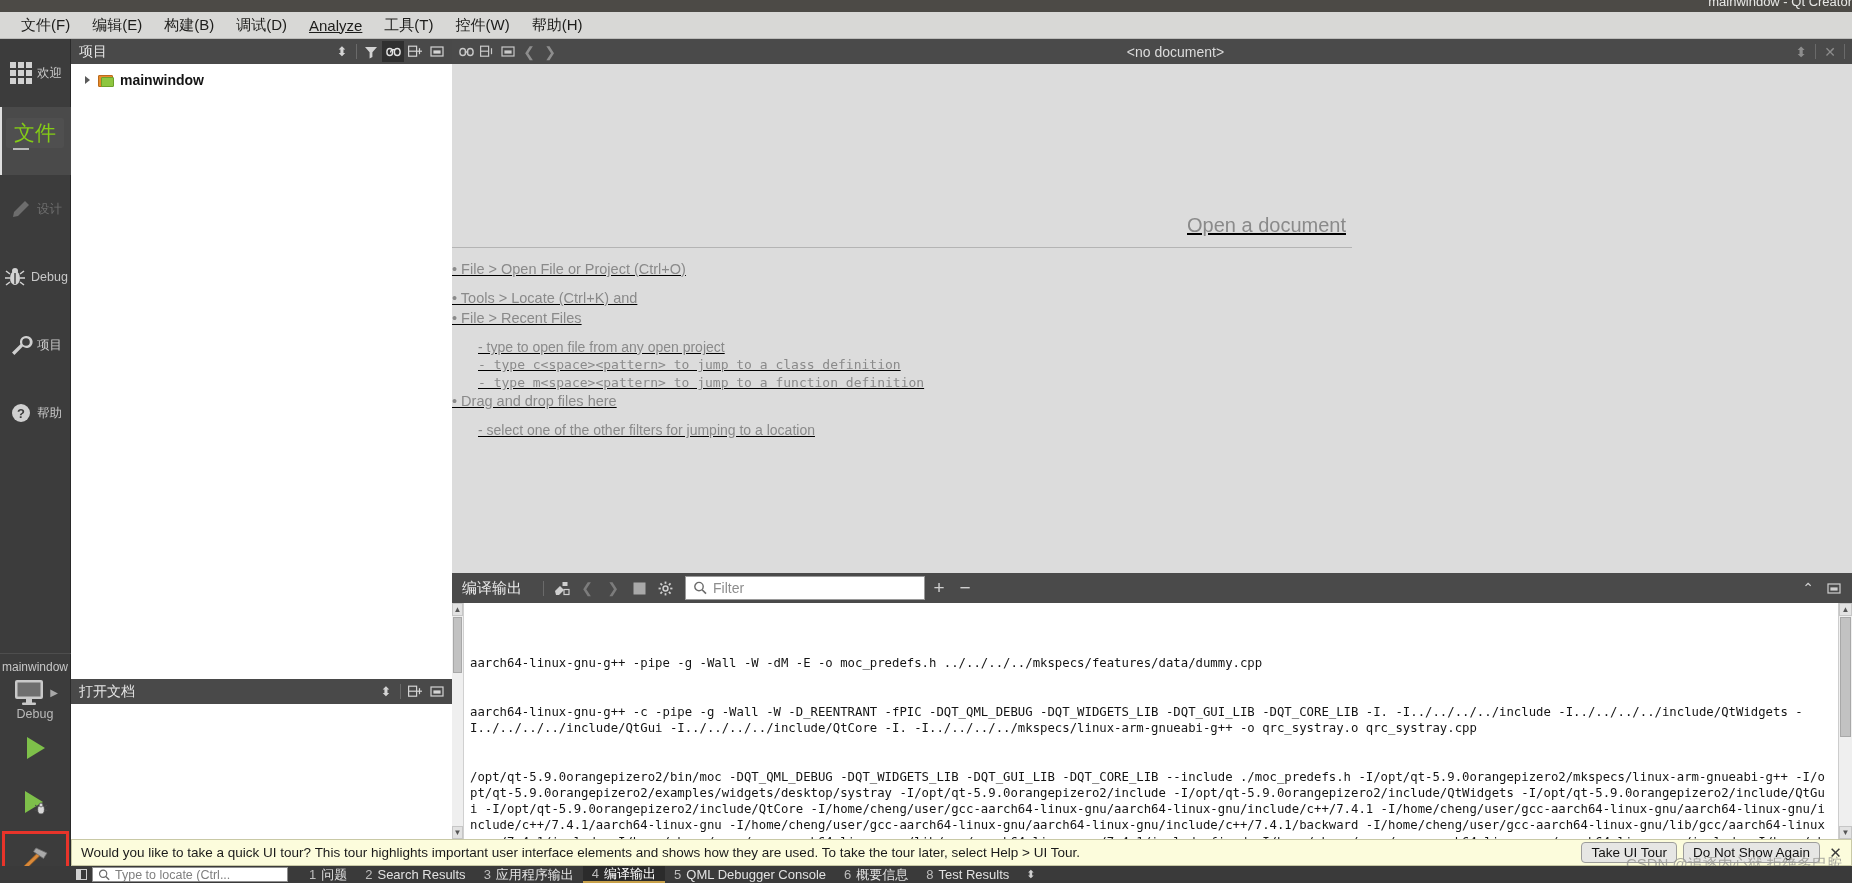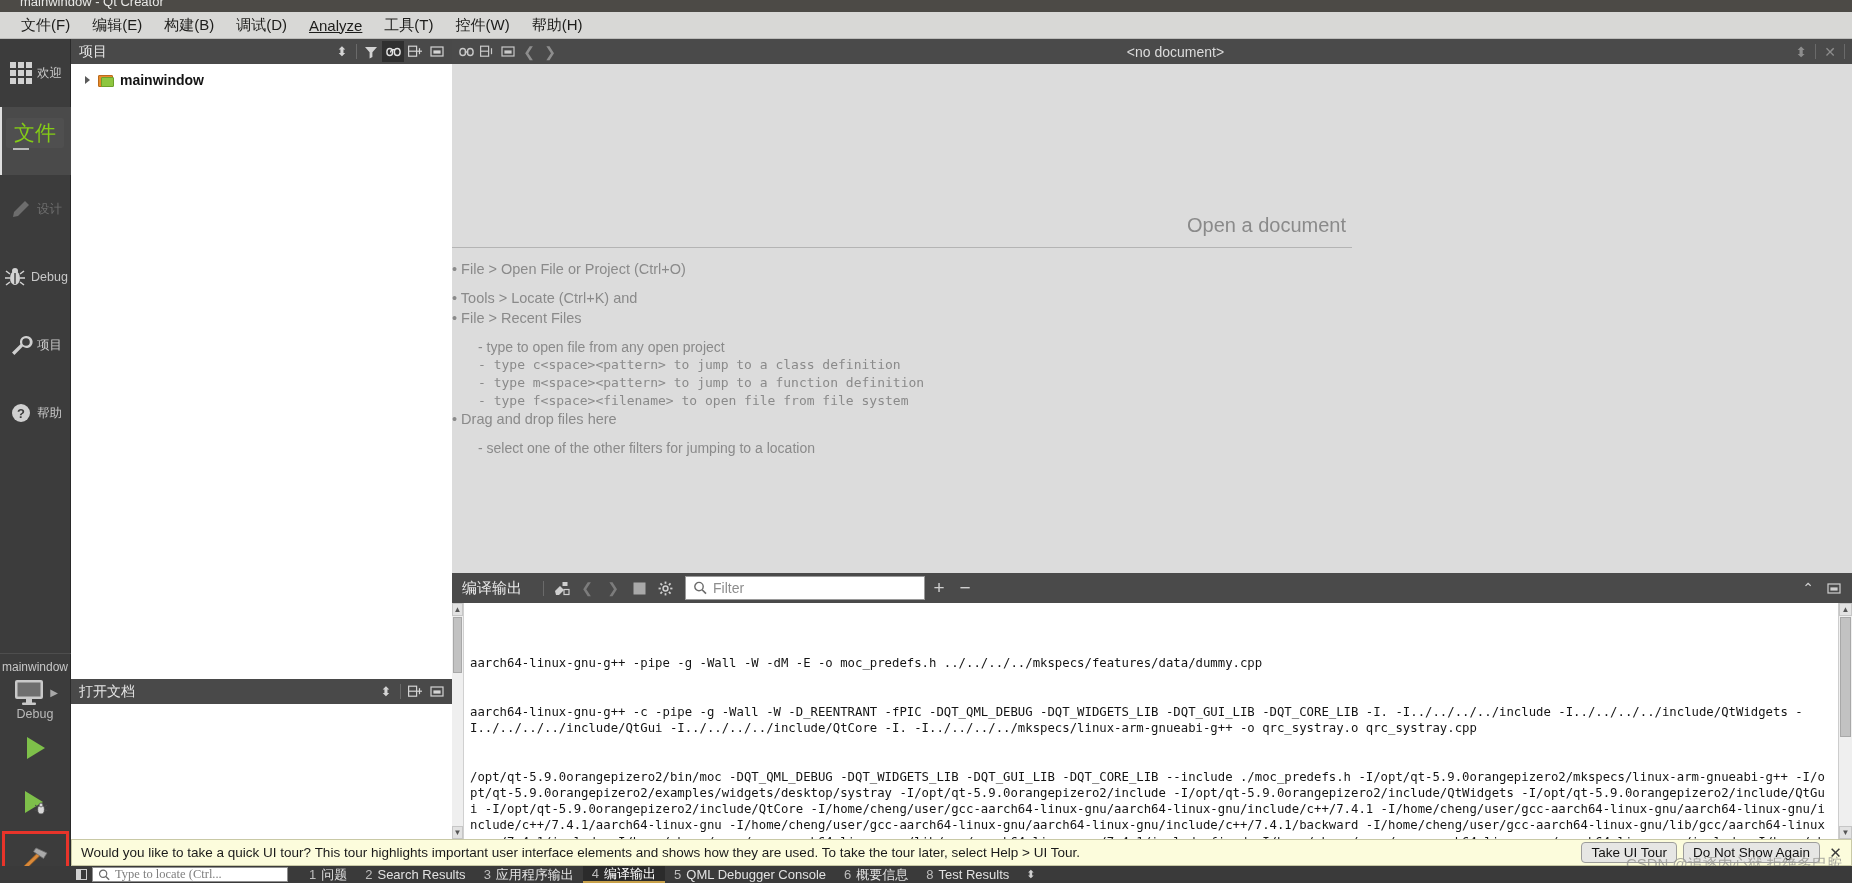--- a/index.html
+++ b/index.html
@@ -7,21 +7,21 @@
     width:1852px; height:883px; overflow:hidden;
     font-family:"Liberation Sans", sans-serif;
     background:#d6d6d6;
   }
   #app{ position:relative; width:1852px; height:883px; }
 
   
   .titlebar{
     position:absolute; left:0; top:0; width:1852px; height:12px;
     background:#4c4a46; color:#e8e8e6;
-    font-size:13px; line-height:12px; text-align:left;
+    font-size:13px; line-height:12px; text-align:right;
     overflow:hidden; white-space:nowrap;padding-left:20px;
   }
   .titlebar span{ position:relative; top:-4px; }
 
   
   .menubar{
     position:absolute; left:0; top:12px; width:1852px; height:27px;
     background:#d8d8d6; border-bottom:1px solid #bcbcba;
     display:flex; align-items:center; padding-left:10px;
   }
@@ -113,21 +113,21 @@
   .edtoolbar{
     height:25px; background:#4a4a4a; display:flex; align-items:center;
     padding:0 4px; gap:1px; flex:0 0 25px;
   }
   .navbtn{ width:20px; height:20px; display:flex; align-items:center; justify-content:center; color:#8d8d8d; font-size:14px; cursor:default; }
   .docsel{
     flex:1; text-align:center; color:#dcdcdc; font-size:14px;
   }
   .edbody{ flex:1; background:#dcdcdc; position:relative; }
 
-  .odwrap{ position:absolute; left:0; right:0; top:150px; }
+  .odwrap{ position:absolute; left:0; right:0; top:150px;text-decoration:underline; }
   .odinner{ width:auto; margin:0 500px 0 0; }
   .odtitle{
     text-align:right; font-size:20px; color:#8a8a8a; padding-right:6px;
   }
   .odrule{ height:1px; background:#b4b4b4; margin:10px 0 12px 0; }
   .odlist{ font-size:14.5px; color:#8a8a8a; line-height:18px; }
   .odlist .li{ margin-bottom:11px; }
   .odlist .sub{ margin-left:26px; margin-bottom:0; font-size:14px; }
   .odlist .mono{ font-family:"DejaVu Sans Mono", monospace; font-size:13px; }
 
@@ -179,21 +179,21 @@
   .statusbar{
     position:absolute; left:0; top:866px; width:1852px; height:17px;
     background:#3a3a3a; display:flex; align-items:center; gap:0; padding-left:70px;
   }
   .sb-splitbtn{ width:22px; height:17px; display:flex; align-items:center; justify-content:center; }
   .sb-splitbtn i{ display:block; width:11px; height:11px; border:1.5px solid #d0d0d0; background:linear-gradient(90deg,#d0d0d0 50%, transparent 50%); }
   .locate{
     width:196px; height:15px; background:#ffffff; border:1px solid #8f8f8f;
     display:flex; align-items:center; gap:5px; padding:0 5px; margin-right:12px;
   }
-  .locate .ph{ color:#7f7f7f; font-size:12.5px; white-space:nowrap;font-family:Liberation Serif, serif; }
+  .locate .ph{ color:#7f7f7f; font-size:12.5px; white-space:nowrap; }
   .sbitem{
     display:flex; align-items:center; gap:5px; padding:0 9px; height:17px;
     color:#e2e2e2; font-size:13px; cursor:default; white-space:nowrap;
   }
   .sbitem .num{ color:#bdbdbd; }
   .sbitem.act{ background:#2b2b2b; color:#ffffff; border-bottom:2px solid #c8a14a; }
   .sbupdown{ color:#d0d0d0; font-size:11px; padding:0 8px; }
 
   
   .watermark{
@@ -455,21 +455,20 @@
         <div class="odinner">
           <div class="odtitle">Open a document</div>
           <div class="odrule"></div>
           <div class="odlist">
             <div class="li">• File &gt; Open File or Project (Ctrl+O)</div>
             <div class="li" style="margin-bottom:2px;">• Tools &gt; Locate (Ctrl+K) and</div>
             <div class="li">• File &gt; Recent Files</div>
             <div class="li sub">- type to open file from any open project</div>
             <div class="li sub mono">- type c&lt;space&gt;&lt;pattern&gt; to jump to a class definition</div>
             <div class="li sub mono">- type m&lt;space&gt;&lt;pattern&gt; to jump to a function definition</div>
-            <div class="li sub mono">- type f&lt;space&gt;&lt;filename&gt; to open file from file system</div>
             <div class="li">• Drag and drop files here</div>
             <div class="li sub" style="margin-bottom:13px;">- select one of the other filters for jumping to a location</div>
           </div>
         </div>
       </div>
     </div>
   </div>
 
   <div class="outpane">
     <div class="outhdr">

